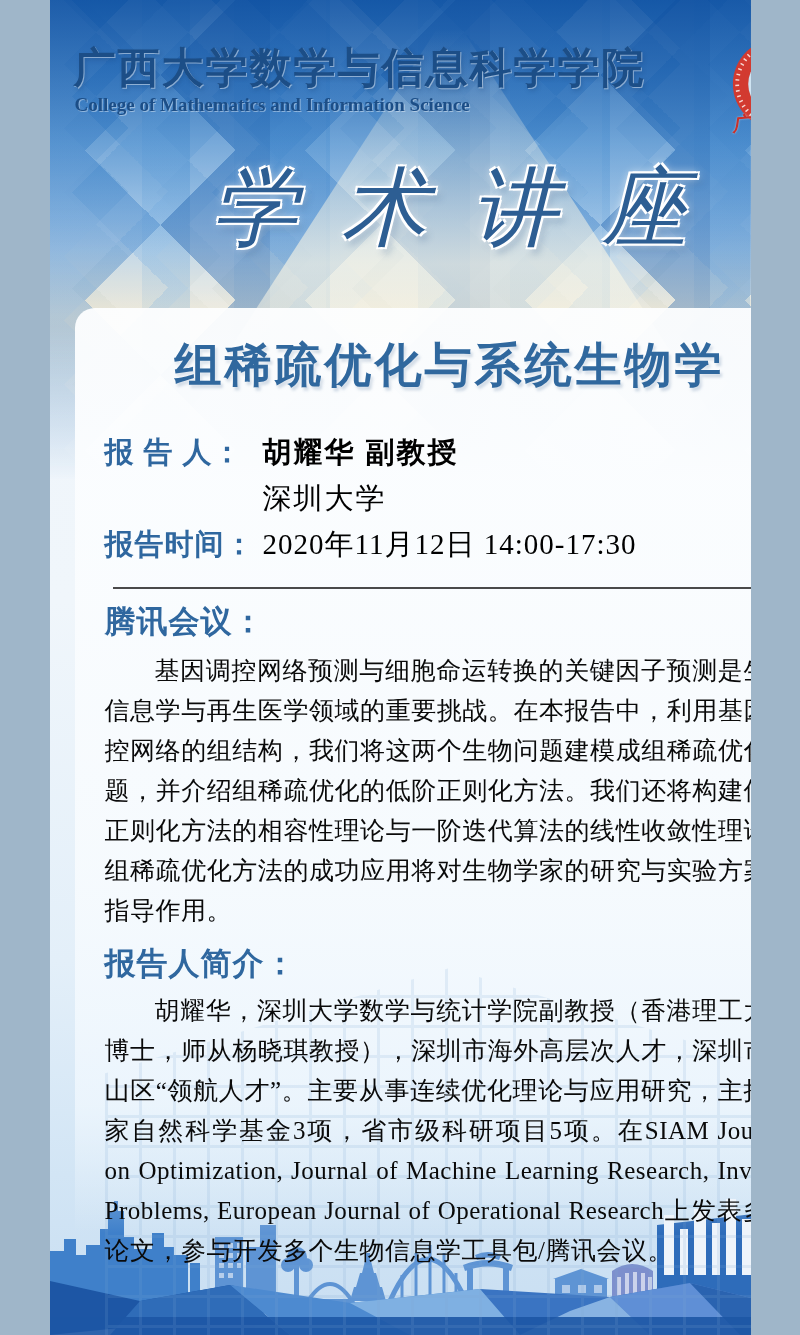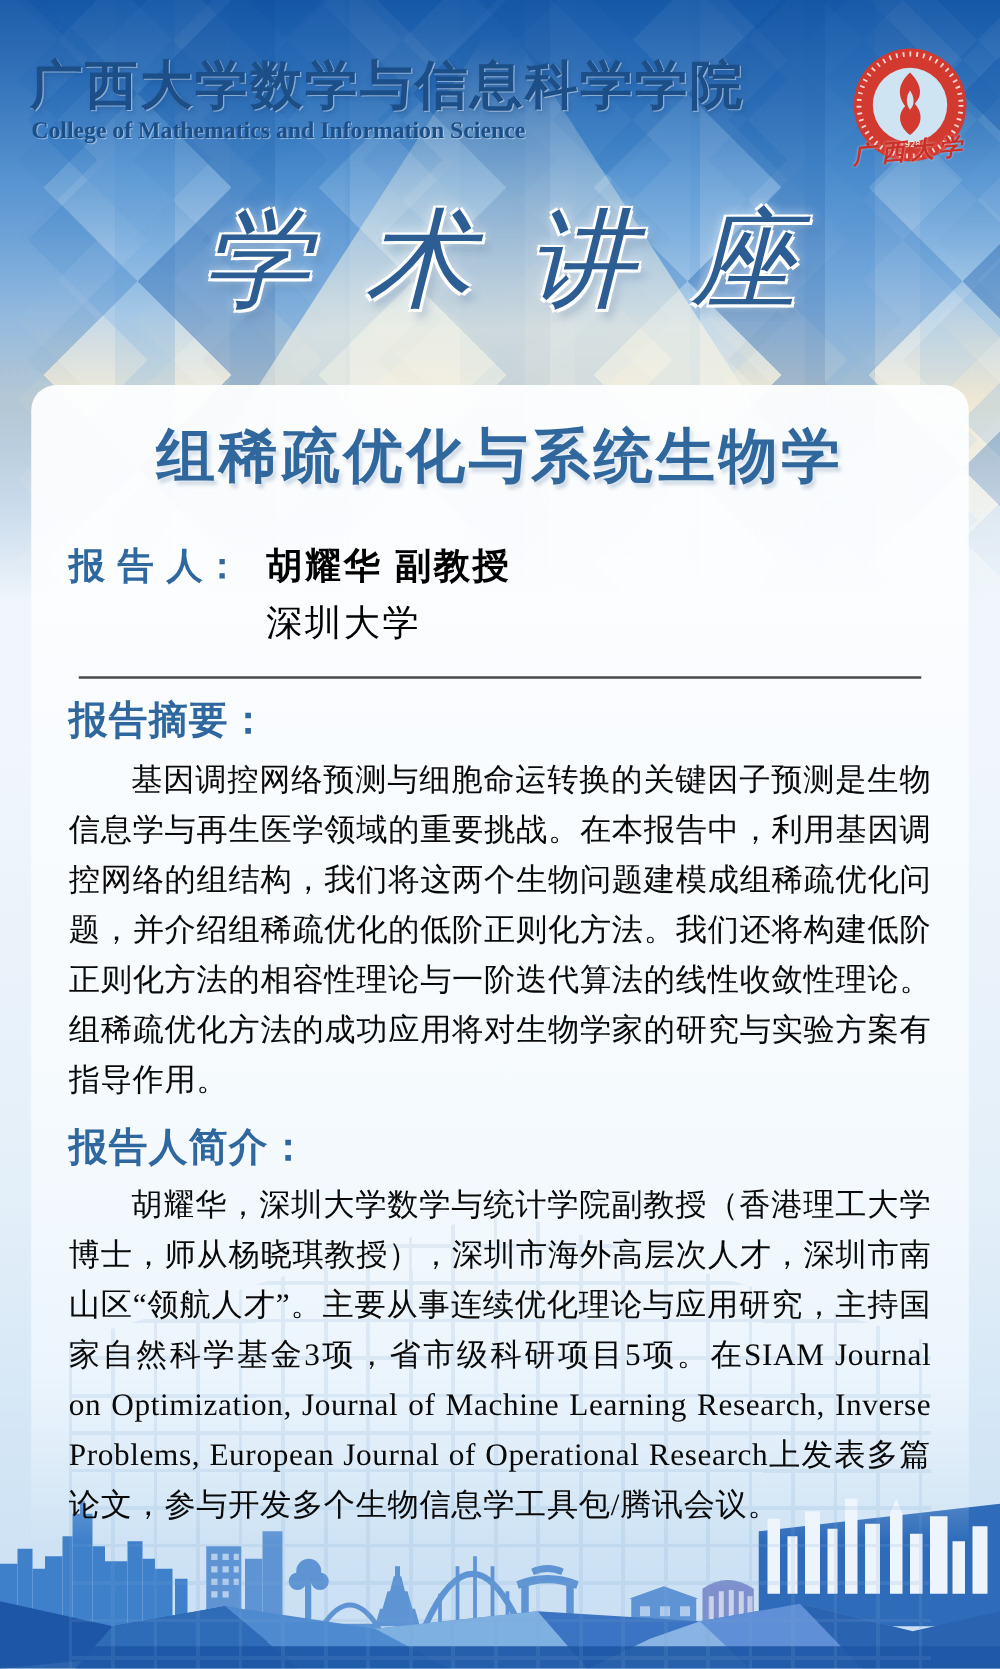--- a/index.html
+++ b/index.html
@@ -1,20 +1,20 @@
 <!DOCTYPE html>
 <html><head>
 <meta charset="utf-8">
 <style>
   * { margin:0; padding:0; box-sizing:border-box; }
   html,body { background:#9fb6c9; }
   body { font-family:"Liberation Sans","DejaVu Sans",sans-serif; }
 
   .poster {
-    position:relative; width:800px; height:1335px; margin:0 auto;
+    position:relative; width:701px; height:1335px; margin:0 auto;
     overflow:hidden;
     background:linear-gradient(180deg,#eef4fa 0%, #f0f6fb 45%, #e3eff9 72%, #d2e5f5 88%, #c8def2 100%);
   }
 
   
   .top-band {
     position:absolute; left:0; top:0; width:800px; height:480px;
     background:
       linear-gradient(180deg, rgba(16,80,160,.80) 0%, rgba(60,130,200,.45) 30%, rgba(190,215,238,.25) 52%, rgba(242,234,214,.35) 66%, rgba(240,245,252,0) 100%),
       conic-gradient(from 45deg at 50% 50%, rgba(18,87,168,.50) 0 25%, rgba(255,255,255,0) 25% 50%, rgba(42,116,194,.42) 50% 75%, rgba(255,255,255,0) 75%),
@@ -141,25 +141,29 @@
 
       <div class="info">
         <div class="info-row">
           <span class="info-label">报 告 人：</span>
           <span class="info-strong">胡耀华  副教授</span>
         </div>
         <div class="info-row">
           <span class="info-label"></span>
           <span class="info-plain">深圳大学</span>
         </div>
+        <div class="info-row">
+          <span class="info-label">报告时间：</span>
+          <span class="info-serif">2020年11月12日  14:00-17:30</span>
+        </div>
       </div>
 
       <hr class="divider">
 
-      <h3 class="section-heading">报告摘要：</h3>
+      <h3 class="section-heading">腾讯会议：</h3>
       <p class="body-para">基因调控网络预测与细胞命运转换的关键因子预测是生物信息学与再生医学领域的重要挑战。在本报告中，利用基因调控网络的组结构，我们将这两个生物问题建模成组稀疏优化问题，并介绍组稀疏优化的低阶正则化方法。我们还将构建低阶正则化方法的相容性理论与一阶迭代算法的线性收敛性理论。组稀疏优化方法的成功应用将对生物学家的研究与实验方案有指导作用。</p>
 
       <h3 class="section-heading">报告人简介：</h3>
       <p class="body-para bio-para">胡耀华，深圳大学数学与统计学院副教授（香港理工大学博士，师从杨晓琪教授），深圳市海外高层次人才，深圳市南山区“领航人才”。主要从事连续优化理论与应用研究，主持国家自然科学基金3项，省市级科研项目5项。在SIAM Journal on Optimization, Journal of Machine Learning Research, Inverse Problems, European Journal of Operational Research上发表多篇论文，参与开发多个生物信息学工具包/腾讯会议。</p>
     </div>
   </div>
 
   <svg class="footer" viewBox="0 0 800 150" preserveAspectRatio="none">
 
     <g fill="#3f80ca">

